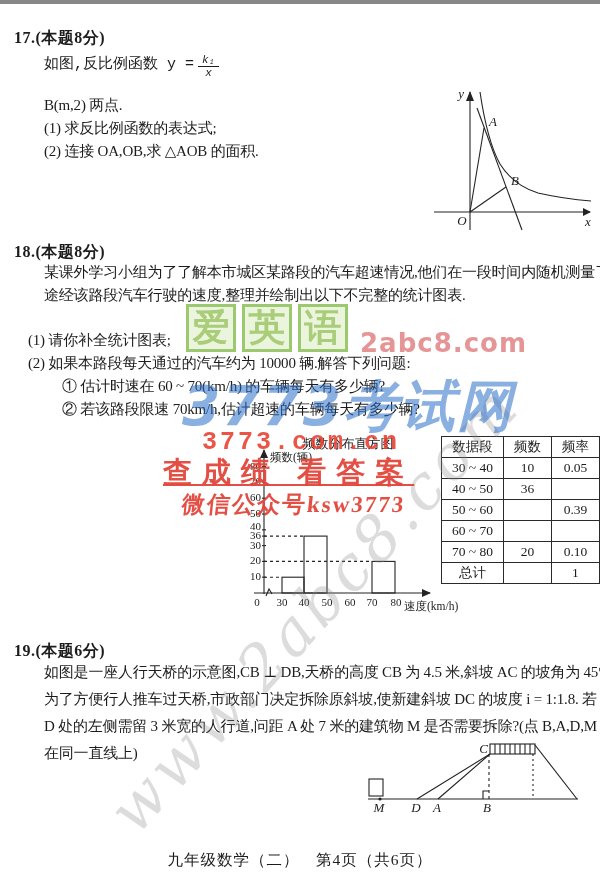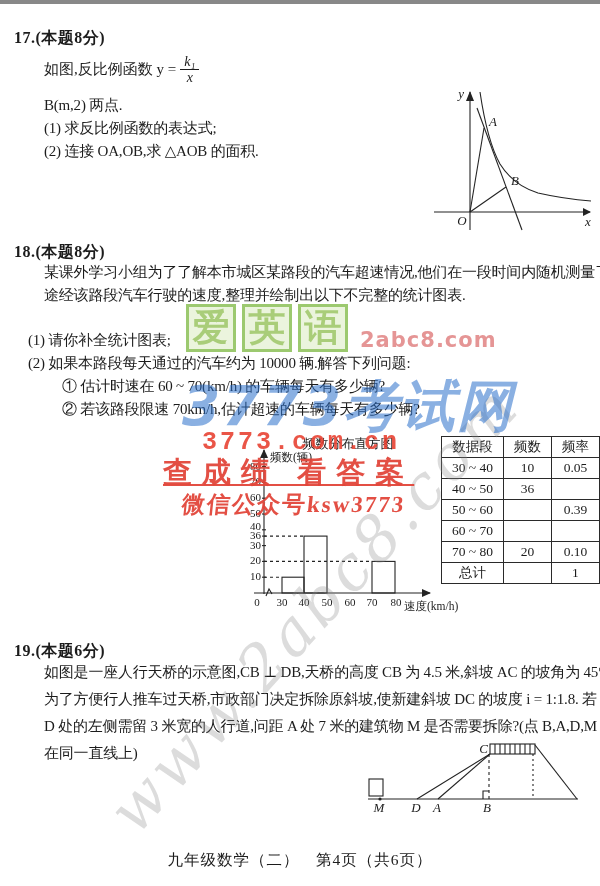--- a/index.html
+++ b/index.html
@@ -5,23 +5,23 @@
   html,body { margin:0; padding:0; background:#888; }
   .page {
     position:relative; width:600px; height:886px; margin:4px auto;
     background:#ffffff; overflow:hidden;
     font-family:"Liberation Serif","DejaVu Serif",serif;
     color:#1c1c1c;
   }
   .abs { position:absolute; white-space:nowrap; }
   .hline { font-size:16px; font-weight:bold; letter-spacing:.5px; }
   .body15 { font-size:15px; letter-spacing:-.2px; }
-  .mline { display:flex; align-items:center; font-size:15px; }
+  .mline { display:flex; align-items:flex-start; font-size:15px;font-family:Liberation Mono, monospace; }
   .frac { display:inline-flex; flex-direction:column; align-items:center;
-          margin:0 4px; font-style:italic; font-size:14px; line-height:1.1; }
+          margin:0 4px; font-style:italic; font-size:11px; line-height:1.1; }
   .frac .num { padding:0 4px; border-bottom:1px solid #1c1c1c; }
   
   table.stats { border-collapse:collapse; font-size:13.5px; }
   table.stats td { border:1px solid #2a2a2a; text-align:center;
                    width:46px; height:20px; padding:0 3px; }
   table.stats td:first-child { width:60px; }
   
   svg text { font-family:"Liberation Serif","DejaVu Serif",serif; fill:#1c1c1c; }
   svg .it { font-style:italic; }
   svg line, svg path, svg rect, svg polyline { stroke:#232323; fill:none; stroke-width:1.1; }
@@ -29,21 +29,21 @@
   
   .wm { pointer-events:none; }
   .wm-green { top:300px; left:186px; display:flex; gap:6px; }
   .wm-green span {
     width:44px; height:42px; border:3px solid #9cc96f;
     background:rgba(198,224,158,.35); color:#a9cd79;
     font-weight:bold; font-size:37px; line-height:42px; text-align:center;
     font-family:"DejaVu Sans",sans-serif;
   }
   .wm-pink { top:324px; left:360px; color:#e59595; font-weight:bold;
-    font-size:21px; letter-spacing:1px; font-family:"DejaVu Sans",sans-serif; }
+    font-size:26px; letter-spacing:1px; font-family:"DejaVu Sans",sans-serif; }
   .wm-blue { top:366px; left:182px; color:rgba(42,112,203,.55);
     font-size:55px; font-weight:bold; font-style:italic; letter-spacing:2px;
     font-family:"DejaVu Sans",sans-serif; }
   .wm-red-domain { top:424px; left:202px; color:rgba(231,62,45,.88);
     font-size:25px; font-weight:bold; letter-spacing:3px;
     font-family:Liberation Mono, monospace; }
   .wm-red-big { top:449px; left:163px; color:rgba(226,70,58,.95);
     font-size:29px; font-weight:bold; letter-spacing:10px;text-decoration:underline; }
   .wm-red-small { top:485px; left:182px; color:rgba(226,70,58,.95);
     font-size:23px; font-weight:bold; letter-spacing:2px; transform:skewX(-6deg); }

